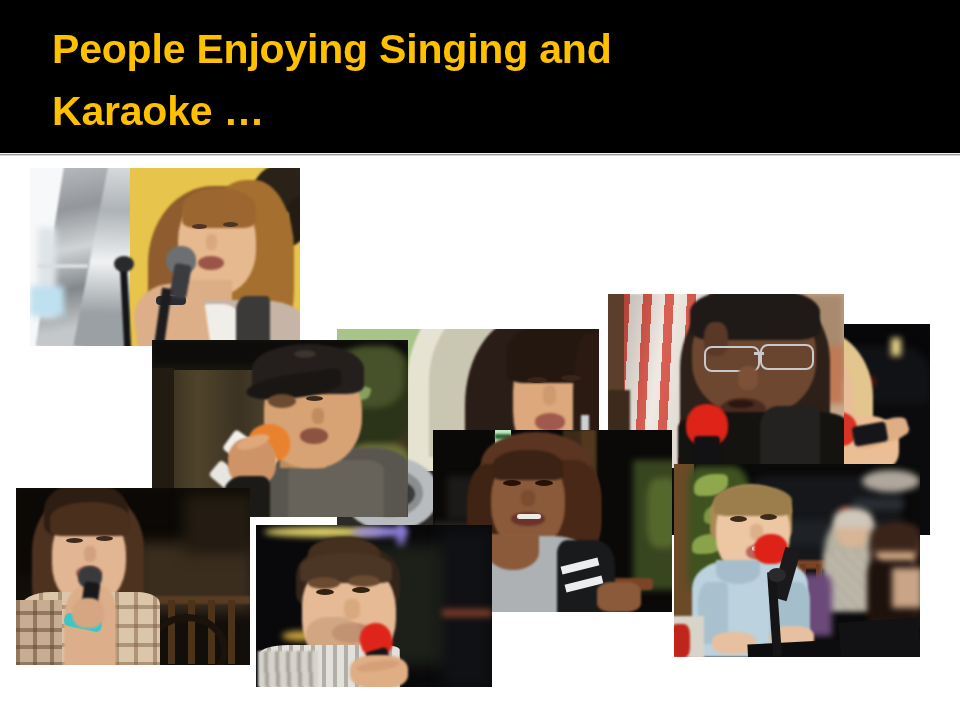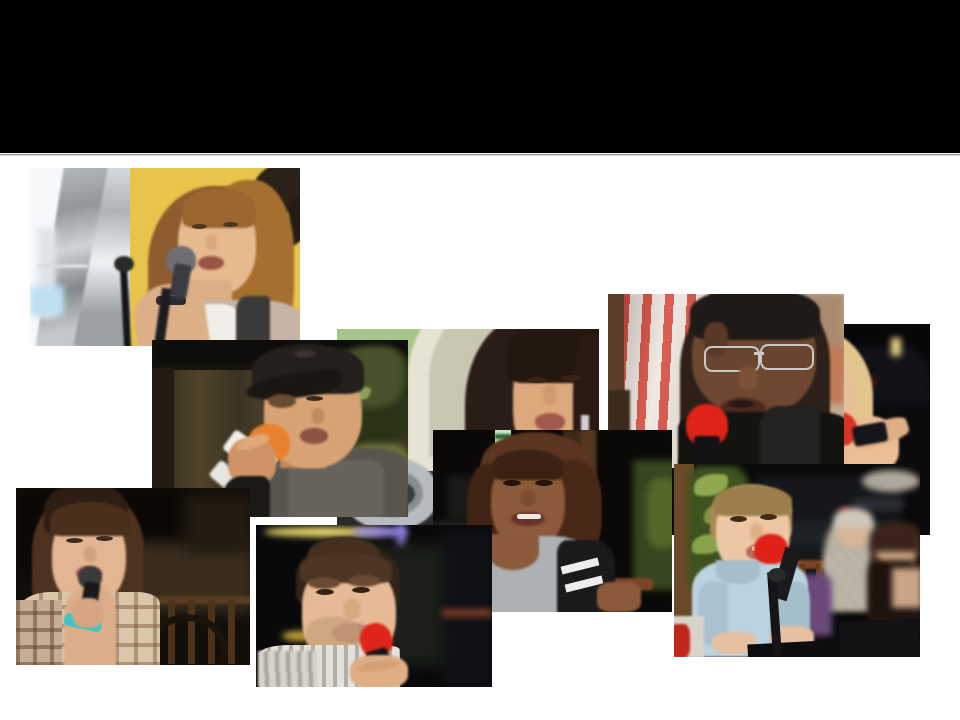--- a/index.html
+++ b/index.html
@@ -85,20 +85,22 @@
   
   .mic-head { border-radius: 48% 48% 42% 42%; }
   .mic-body { border-radius: 4px; }
 </style>
 </head>
 <body>
 
 <div id="slide">
 
   <div class="title-band"></div>
+  <div class="title-text">People Enjoying Singing and
+Karaoke …</div>
   <div class="title-rule"></div>
 
   <div class="collage">
 
     <div class="photo" style="left:30px; top:11px; width:270px; height:178px; z-index:1;">
       <div class="scene" style="background:#E8C44A;">
 
         <div class="lay" style="left:0;top:0;width:104px;height:178px;background:#F6F8FA;"></div>
         <div class="lay blur-s" style="left:20px;top:-6px;width:60px;height:190px;
              background:linear-gradient(160deg,#b9bcc0 0%,#8e9296 25%,#cfd2d4 45%,#7d8286 65%,#c3c6c8 85%);

